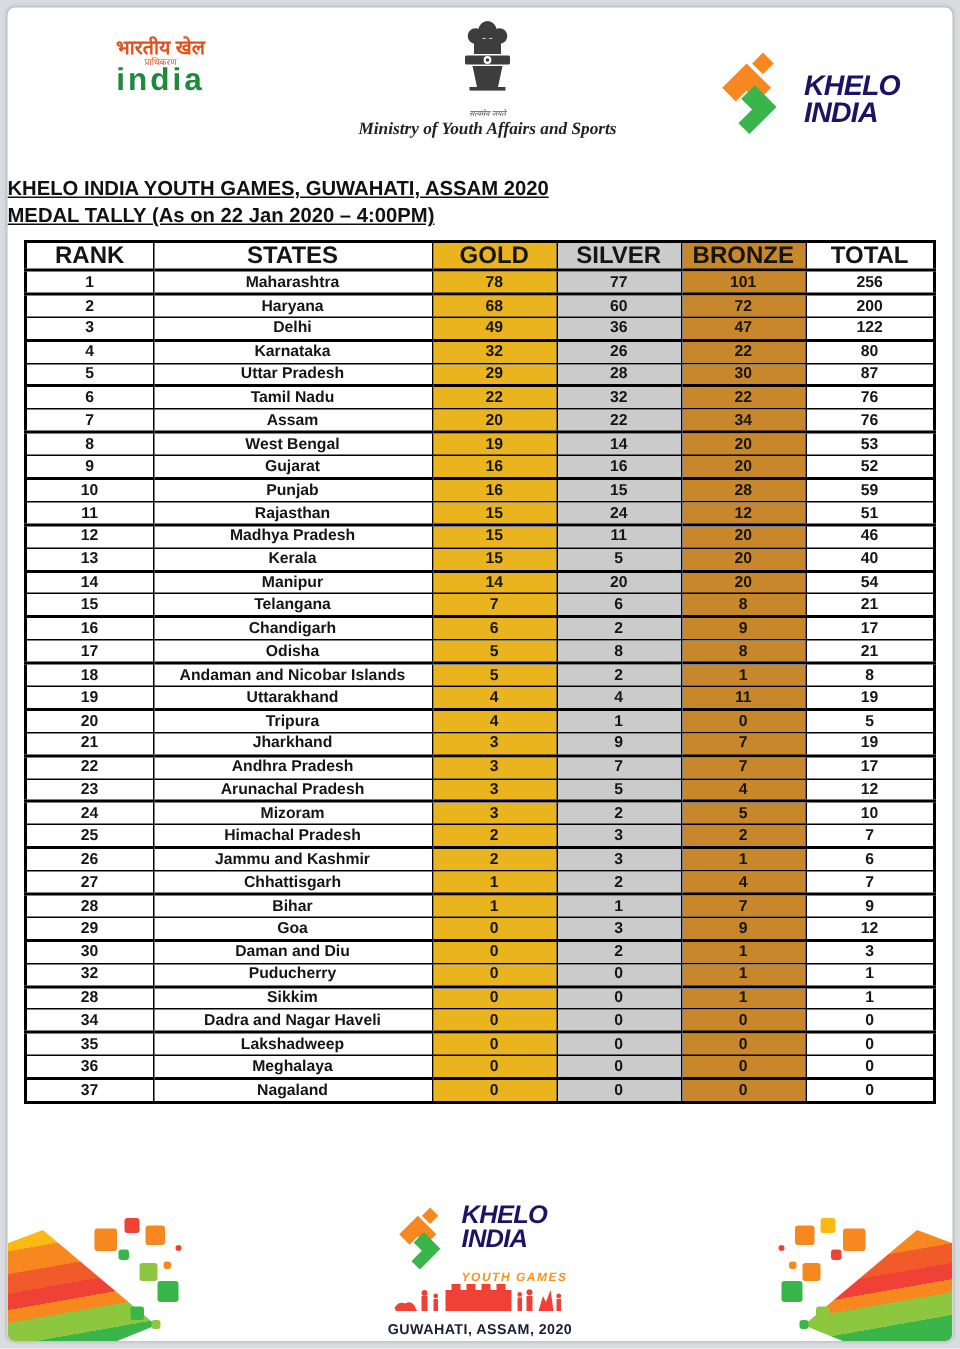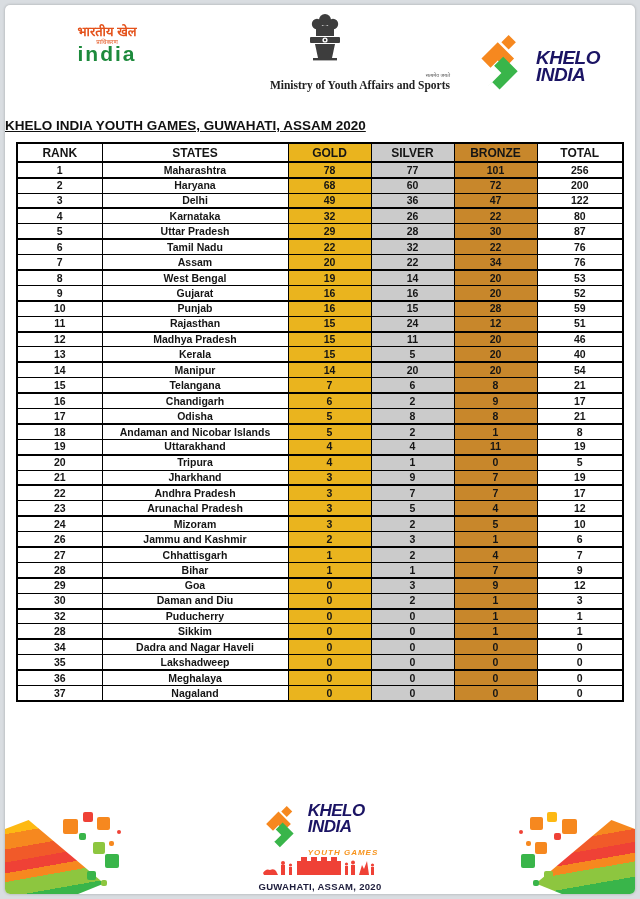--- a/index.html
+++ b/index.html
@@ -21,40 +21,40 @@
   .hdr { display:flex; justify-content:space-between; align-items:flex-start; padding:6px 12px 0 12px; height:108px; }
 
   .sai { width:180px; text-align:center; padding-top:14px; line-height:1; }
   .sai-h1 { color:#e4521b; font-weight:bold; font-size:13px; }
   .sai-h2 { color:#e4521b; font-size:6px; margin-top:1px; }
   .sai-sports-row { display:flex; align-items:flex-end; justify-content:center; margin-top:2px; }
   .sai-sports { color:#f26522; font-size:26px; font-weight:bold; font-style:italic; letter-spacing:-1px; line-height:.85; }
   .sai-auth { color:#8a8a8a; font-size:6px; letter-spacing:1px; text-align:left; margin-top:-2px; }
   .sai-india { color:#1d8a3c; font-size:21px; font-weight:bold; letter-spacing:2px; line-height:.9; }
 
-  .ministry { width:250px; text-align:right; padding-top:2px; }
+  .ministry { width:250px; text-align:center; padding-top:2px;font-style:italic; }
   .emblem-svg { display:block; margin:0 auto; }
   .motto { font-size:5px; color:#555; margin-top:1px; }
   .min-l1, .min-l2 { font-family:"Liberation Serif", serif; font-weight:bold; color:#222; font-size:11.5px; line-height:1.25; }
 
   .khelo { width:170px; display:flex; align-items:center; justify-content:center; padding-top:22px; gap:2px; }
   .khelo-text { color:#1b1464; font-weight:bold; font-style:italic; font-size:19px; line-height:.92; letter-spacing:-.5px; }
 
   
   .titles { text-align:left; margin-top:4px; }
   .title-line { font-weight:bold; font-size:13.5px; color:#111; text-decoration:underline; line-height:1.35; }
 
   
   table { border-collapse:collapse; table-layout:fixed; margin:7px auto 0 auto; border:2px solid #000; }
   th, td {
     border:1px solid #000; text-align:center; font-weight:bold;
     font-size:10.5px; color:#151515; padding:0; height:15.4px; line-height:1;
     overflow:hidden; white-space:nowrap;
   }
-  thead th { height:19px; font-size:12px; border-bottom-width:2px;margin-left:12px; }
+  thead th { height:19px; font-size:16px; border-bottom-width:2px;margin-left:12px; }
   tbody tr:nth-child(even) td { border-top-width:2px; }
   th:nth-child(3), td:nth-child(3) { background:var(--gold); }
   th:nth-child(4), td:nth-child(4) { background:var(--silver); }
   th:nth-child(5), td:nth-child(5) { background:var(--bronze); }
   .w-rank{width:85px}.w-state{width:186px}.w-gold{width:83px}.w-silver{width:83px}.w-bronze{width:83px}.w-total{width:86px}
 
   
   .footer { position:absolute; left:0; bottom:0; width:100%; height:97px; }
   .deco { position:absolute; bottom:0; width:130px; height:94px; }
   .deco-left { left:0; }
@@ -117,20 +117,21 @@
       </span>
       <div class="khelo-text">
         <div>KHELO</div>
         <div>INDIA</div>
       </div>
     </div>
   </div>
 
   <div class="titles">
     <div class="title-line">KHELO INDIA YOUTH GAMES, GUWAHATI, ASSAM 2020</div>
+    <div class="title-line">MEDAL TALLY (As on 22 Jan 2020 – 4:00PM)</div>
   </div>
 
   <table>
     <colgroup>
       <col class="w-rank">
         <col class="w-state">
         <col class="w-gold">
         <col class="w-silver">
         <col class="w-bronze">
         <col class="w-total">
@@ -330,20 +331,28 @@
           <td>4</td>
           <td>12</td>
         </tr>
         <tr>
           <td>24</td>
           <td>Mizoram</td>
           <td>3</td>
           <td>2</td>
           <td>5</td>
           <td>10</td>
+        </tr>
+        <tr>
+          <td>25</td>
+          <td>Himachal Pradesh</td>
+          <td>2</td>
+          <td>3</td>
+          <td>2</td>
+          <td>7</td>
         </tr>
         <tr>
           <td>26</td>
           <td>Jammu and Kashmir</td>
           <td>2</td>
           <td>3</td>
           <td>1</td>
           <td>6</td>
         </tr>
         <tr>

